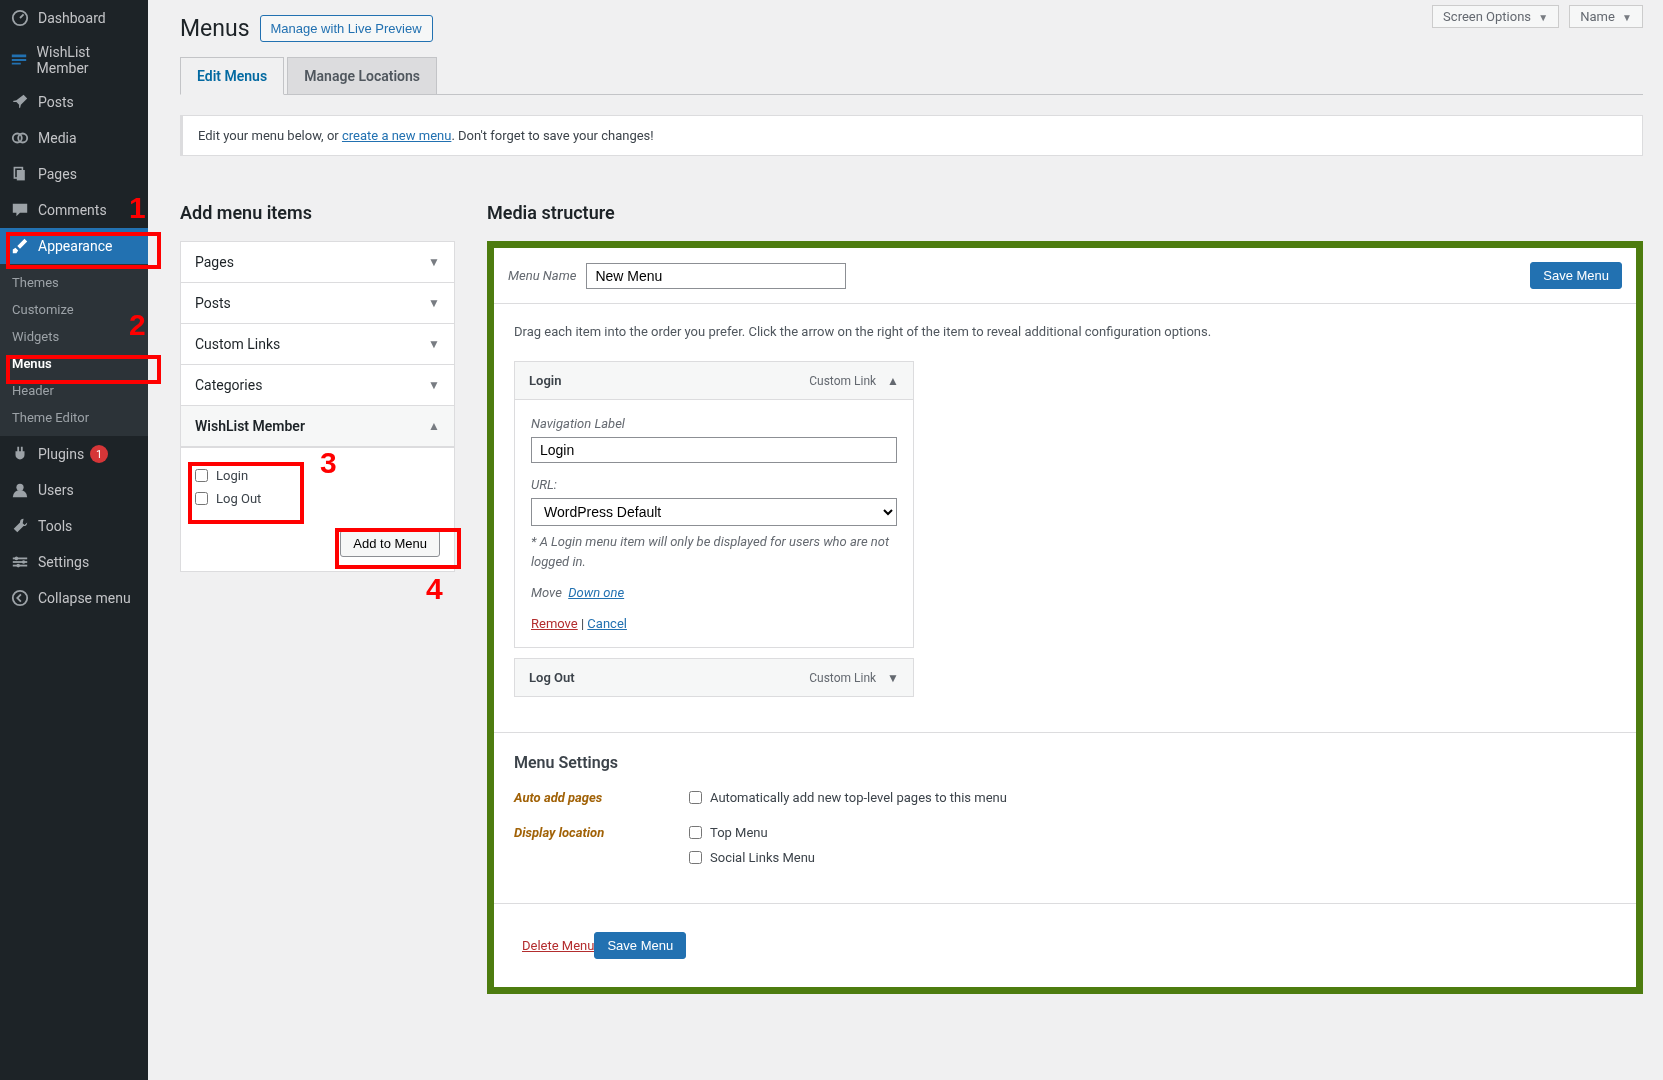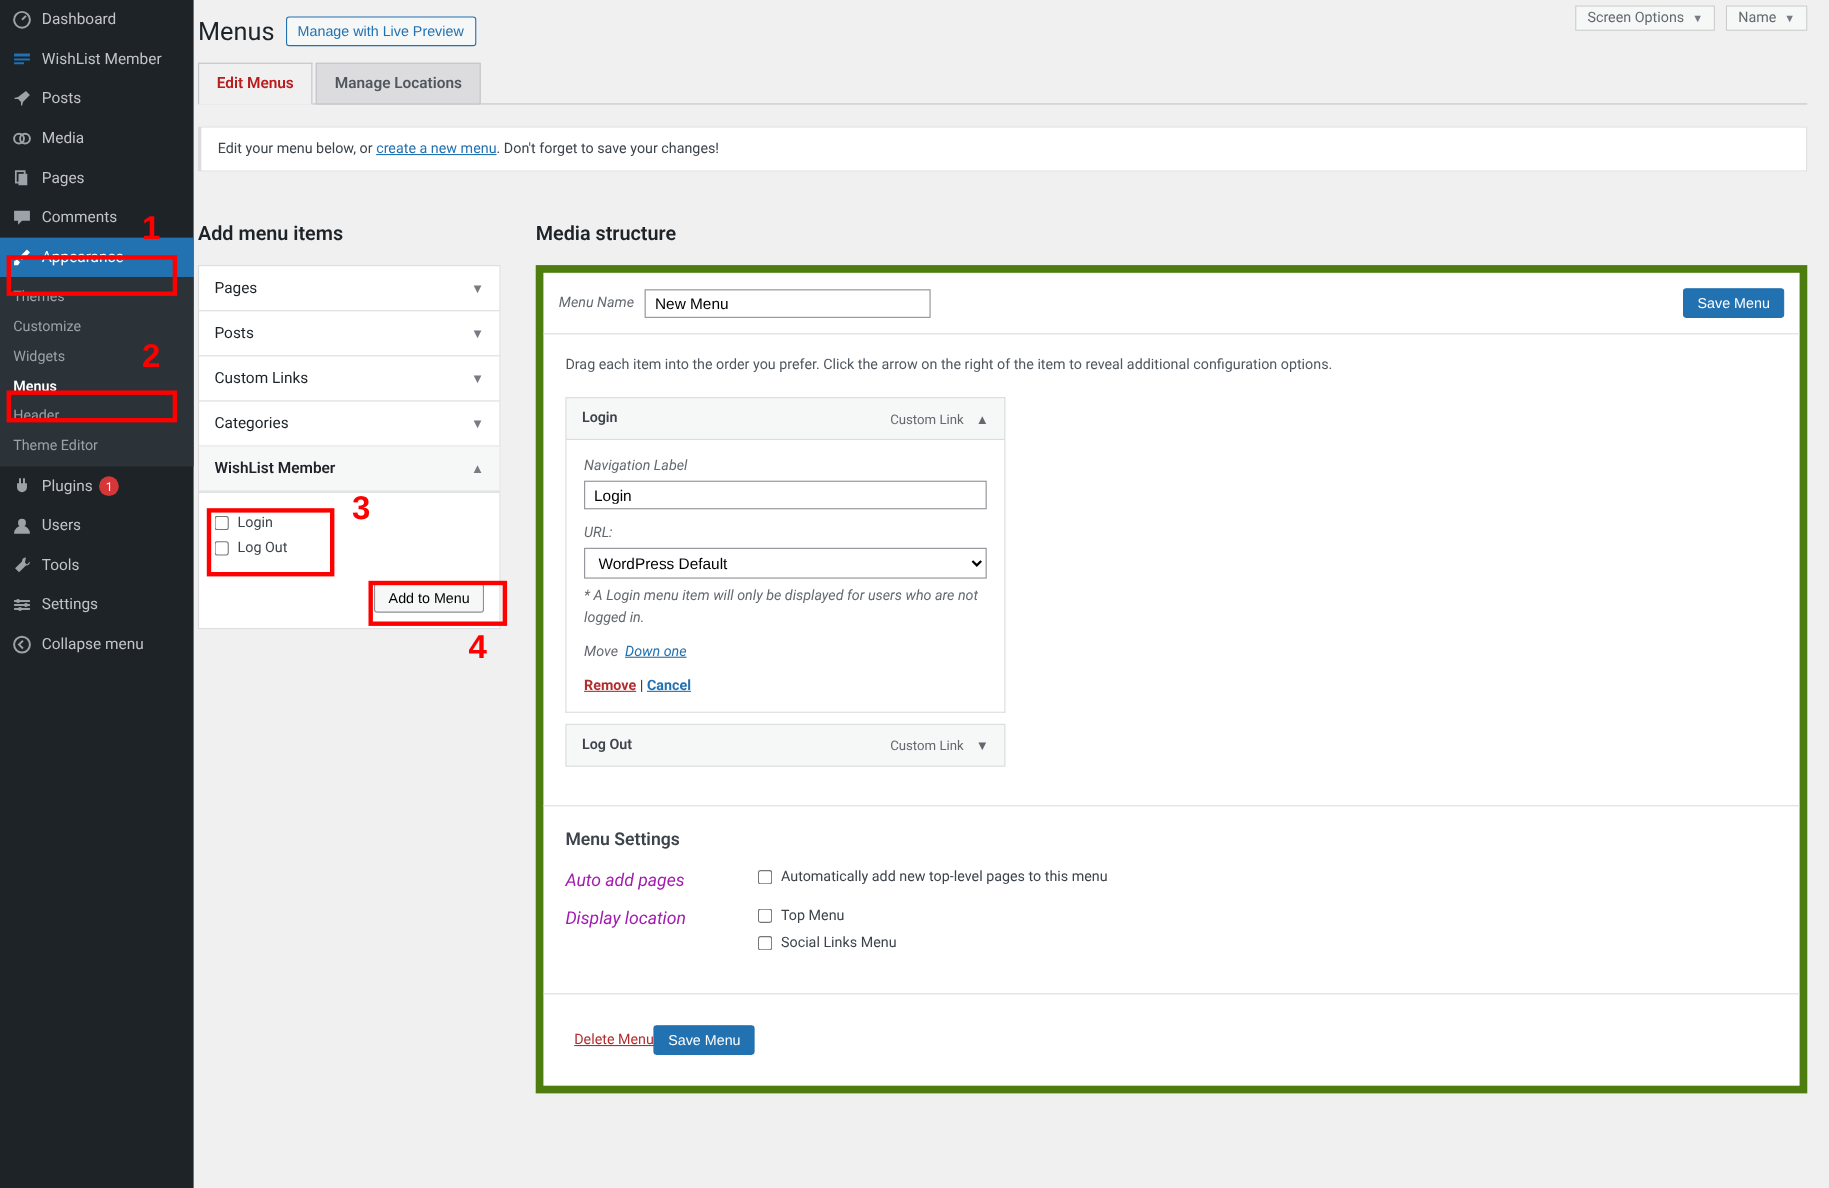--- a/index.html
+++ b/index.html
@@ -1,19 +1,19 @@
 <!DOCTYPE html>
 <html><head>
 <meta charset="utf-8">
 <style>
 * { box-sizing: border-box; margin: 0; padding: 0; }
 body { font-family: -apple-system, BlinkMacSystemFont, "Segoe UI", Roboto, Arial, sans-serif; font-size: 13px; color: #3c434a; background: #f0f0f1; width: 1663px; height: 1080px; position: relative; }
 a { color: #2271b1; text-decoration: underline; }
 
-#sidebar { position: absolute; left: 0; top: 0; width: 176px; height: 100%; background: #1d2327; color: #c3c4c7; }
+#sidebar { position: absolute; left: 0; top: 0; width: 148px; height: 100%; background: #1d2327; color: #c3c4c7; }
 #sidebar .item { display: flex; align-items: center; padding: 8px 10px; color: #c3c4c7; cursor: pointer; font-size: 14px; }
 #sidebar .item .icn { width: 20px; height: 20px; display: inline-flex; align-items: center; justify-content: center; margin-right: 8px; fill: #9ca2a7; color: #9ca2a7; }
 #sidebar .item.active { background: #2271b1; color: #fff; }
 #sidebar .item.active .icn { fill: #fff; color: #fff; }
 #sidebar .sub { background: #2c3338; padding: 5px 0; }
 #sidebar .sub .subitem { padding: 6px 12px 6px 12px; color: #9ca2a7; font-size: 13px; cursor: pointer; }
 #sidebar .sub .subitem.current { color: #fff; font-weight: 600; }
 .badge { display: inline-flex; min-width: 18px; height: 18px; border-radius: 9px; background: #d63638; color: #fff; font-size: 11px; align-items: center; justify-content: center; margin-left: 6px; padding: 0 5px; }
 
 #main { position: absolute; left: 160px; top: 0; right: 0; bottom: 0; padding: 0 20px; }
@@ -21,21 +21,21 @@
 #top-btns { position: absolute; top: 5px; right: 20px; display: flex; gap: 10px; }
 #top-btns .btn { border: 1px solid #ccc; background: #f6f7f7; padding: 3px 10px; font-size: 13px; color: #646970; cursor: pointer; }
 #top-btns .tri { font-size: 10px; margin-left: 4px; color: #787c82; }
 
 .page-header { padding-top: 15px; display: flex; align-items: center; gap: 10px; }
 .page-header h1 { font-size: 23px; font-weight: 400; color: #1d2327; }
 .page-header .hdr-btn { border: 1px solid #2271b1; background: #f6f7f7; color: #2271b1; padding: 5px 10px; font-size: 13px; cursor: pointer; border-radius: 3px; }
 
 .nav-tabs { margin-top: 15px; border-bottom: 1px solid #c3c4c7; }
 .nav-tabs .tab { display: inline-block; padding: 10px 16px; background: #dcdcde; border: 1px solid #c3c4c7; margin-bottom: -1px; color: #50575e; cursor: pointer; font-weight: 600; font-size: 14px; }
-.nav-tabs .tab.active { background: #f0f0f1; border-bottom-color: #f0f0f1; color: #b91c1c; }
+.nav-tabs .tab.active { background: #f0f0f1; border-bottom-color: #f0f0f1; color: #0369a1; }
 
 .notice { border: 1px solid #dcdcde; background: #fff; border-left: 3px solid #dcdcde; padding: 12px 15px; margin-top: 20px; font-size: 13px; }
 
 .cols { display: flex; margin-top: 46px; gap: 32px; }
 .col-left { width: 275px; }
 .col-right { flex: 1; }
 .cols h3 { font-size: 18px; font-weight: 600; color: #1d2327; margin-bottom: 18px; }
 
 .accordion { border: 1px solid #dcdcde; background: #fff; }
 .acc-head { padding: 12px 14px; border-bottom: 1px solid #dcdcde; display: flex; justify-content: space-between; align-items: center; cursor: pointer; font-size: 14px; color: #1d2327; }
@@ -59,28 +59,28 @@
 .menu-item { width: 400px; margin-bottom: 10px; }
 .mi-bar { border: 1px solid #dcdcde; background: #f6f7f7; padding: 11px 14px; display: flex; justify-content: space-between; align-items: center; cursor: pointer; font-weight: 600; font-size: 13px; }
 .mi-bar .right { font-weight: 400; color: #646970; font-size: 12px; }
 .mi-bar .right .caret { margin-left: 8px; }
 .mi-body { border: 1px solid #dcdcde; border-top: none; background: #fff; padding: 16px; }
 .mi-body label { display: block; font-style: italic; color: #646970; margin-bottom: 6px; font-size: 13px; }
 .mi-body input[type=text] { width: 100%; border: 1px solid #8c8f94; padding: 4px 8px; font-size: 14px; }
 .mi-body select { width: 100%; border: 1px solid #8c8f94; padding: 4px 8px; font-size: 14px; background: #fff; }
 .mi-note { font-style: italic; color: #646970; font-size: 13px; margin-top: 6px; line-height: 1.5; }
 .mi-move { margin-top: 14px; font-size: 13px; font-style: italic; color: #646970; }
-.mi-actions { margin-top: 16px; font-size: 13px; font-weight: bold; }
+.mi-actions { margin-top: 16px; font-size: 13px; }
 .mi-actions a.remove { color: #b32d2e; }
 .mi-actions a.cancel { color: #2271b1; }
 
 .menu-settings-block { border-top: 1px solid #dcdcde; padding: 20px; }
 .menu-settings-block h4 { font-size: 16px; font-weight: 600; margin-bottom: 16px; }
 .ms-row { display: flex; margin-bottom: 10px; }
-.ms-row .ms-label { width: 175px; font-style: italic; color: #a21caf; font-size: 16px; padding-top: 2px; }
+.ms-row .ms-label { width: 175px; font-style: italic; color: #a16207; font-size: 13px; padding-top: 2px; font-weight: bold; }
 .ms-row .ms-opts .chk-row { padding: 2px 0 8px; font-size: 13px; }
 
 .menu-edit-footer { border-top: 1px solid #dcdcde; padding: 28px; display: flex; justify-content: flex-start; align-items: center; }
 .del-link { color: #b32d2e; text-decoration: underline; font-size: 13px; }
 
 
 .red-box { position: absolute; border: 4px solid #ff0000; pointer-events: none; }
 .red-num { position: absolute; color: #ff0000; font-weight: 700; font-size: 30px; font-family: Arial, sans-serif; pointer-events: none; }
 </style>
 </head>

